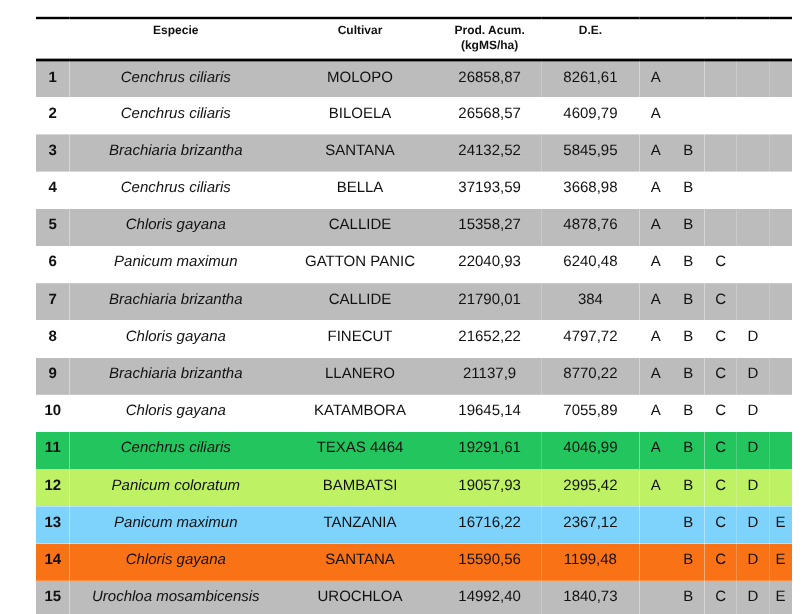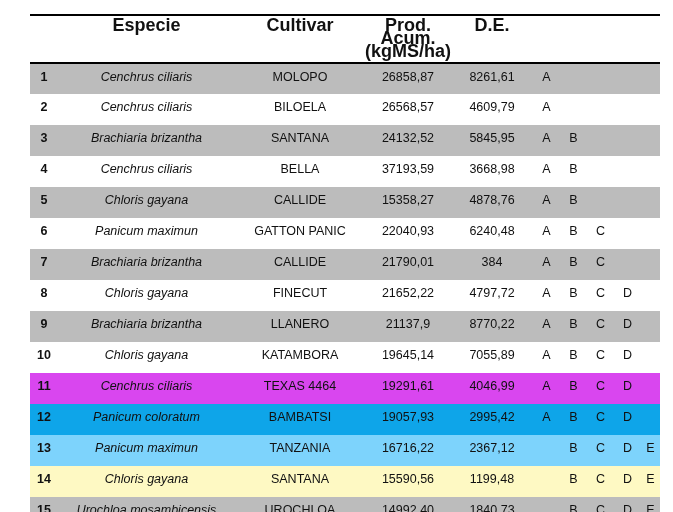--- a/index.html
+++ b/index.html
@@ -23,21 +23,21 @@
     table-layout: fixed;
     width: 630px;
   }
   thead tr {
     border-top: 2.5px solid #000000;
     border-bottom: 2.5px solid #000000;
     background: #ffffff;
   }
   th {
     font-weight: bold;
-    font-size: 18px;
+    font-size: 10px;
     line-height: 13px;
     text-align: center;
     vertical-align: top;
     padding: 3px 0 4px 0;
   }
   td {
     font-size: 12.5px;
     text-align: center;
     vertical-align: top;
     height: 31px;
@@ -198,33 +198,33 @@
     <td class="c-esp">Chloris gayana</td>
     <td class="c-cul">KATAMBORA</td>
     <td class="c-prod">19645,14</td>
     <td class="c-de">7055,89</td>
     <td class="c-letter">A</td>
     <td class="c-letter">B</td>
     <td class="c-letter">C</td>
     <td class="c-letter">D</td>
     <td class="c-letter"></td>
   </tr>
-        <tr style="background: #d946ef;">
+        <tr style="background: #22c55e;">
     <td class="c-num">11</td>
     <td class="c-esp">Cenchrus ciliaris</td>
     <td class="c-cul">TEXAS 4464</td>
     <td class="c-prod">19291,61</td>
     <td class="c-de">4046,99</td>
     <td class="c-letter">A</td>
     <td class="c-letter">B</td>
     <td class="c-letter">C</td>
     <td class="c-letter">D</td>
     <td class="c-letter"></td>
   </tr>
-        <tr style="background: #0ea5e9;">
+        <tr style="background: #bef264;">
     <td class="c-num">12</td>
     <td class="c-esp">Panicum coloratum</td>
     <td class="c-cul">BAMBATSI</td>
     <td class="c-prod">19057,93</td>
     <td class="c-de">2995,42</td>
     <td class="c-letter">A</td>
     <td class="c-letter">B</td>
     <td class="c-letter">C</td>
     <td class="c-letter">D</td>
     <td class="c-letter"></td>
@@ -234,21 +234,21 @@
     <td class="c-esp">Panicum maximun</td>
     <td class="c-cul">TANZANIA</td>
     <td class="c-prod">16716,22</td>
     <td class="c-de">2367,12</td>
     <td class="c-letter"></td>
     <td class="c-letter">B</td>
     <td class="c-letter">C</td>
     <td class="c-letter">D</td>
     <td class="c-letter">E</td>
   </tr>
-        <tr style="background: #fef9c3;">
+        <tr style="background: #f97316;">
     <td class="c-num">14</td>
     <td class="c-esp">Chloris gayana</td>
     <td class="c-cul">SANTANA</td>
     <td class="c-prod">15590,56</td>
     <td class="c-de">1199,48</td>
     <td class="c-letter"></td>
     <td class="c-letter">B</td>
     <td class="c-letter">C</td>
     <td class="c-letter">D</td>
     <td class="c-letter">E</td>

